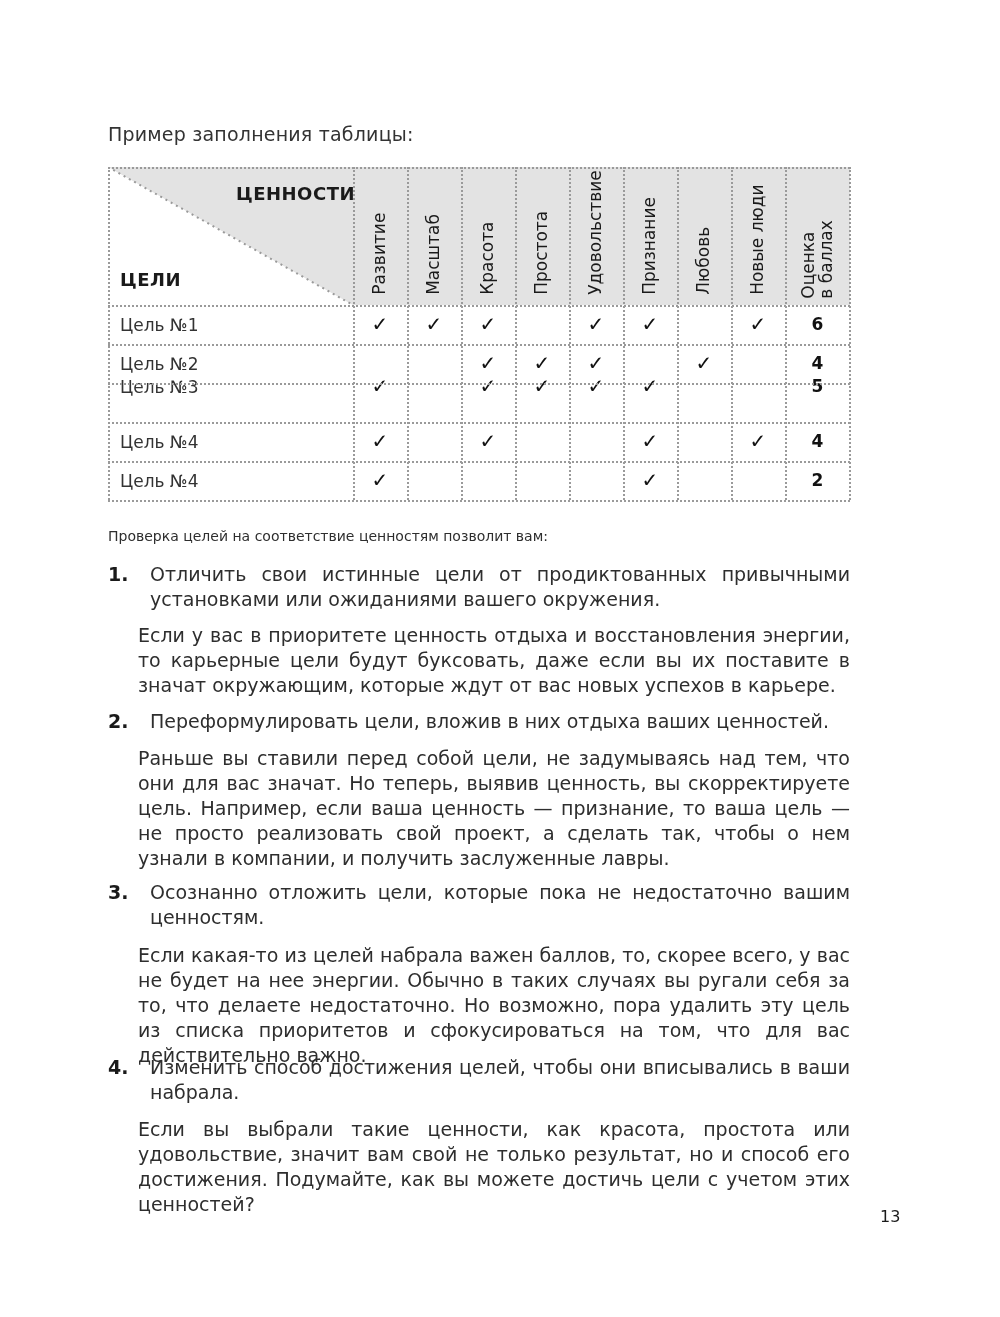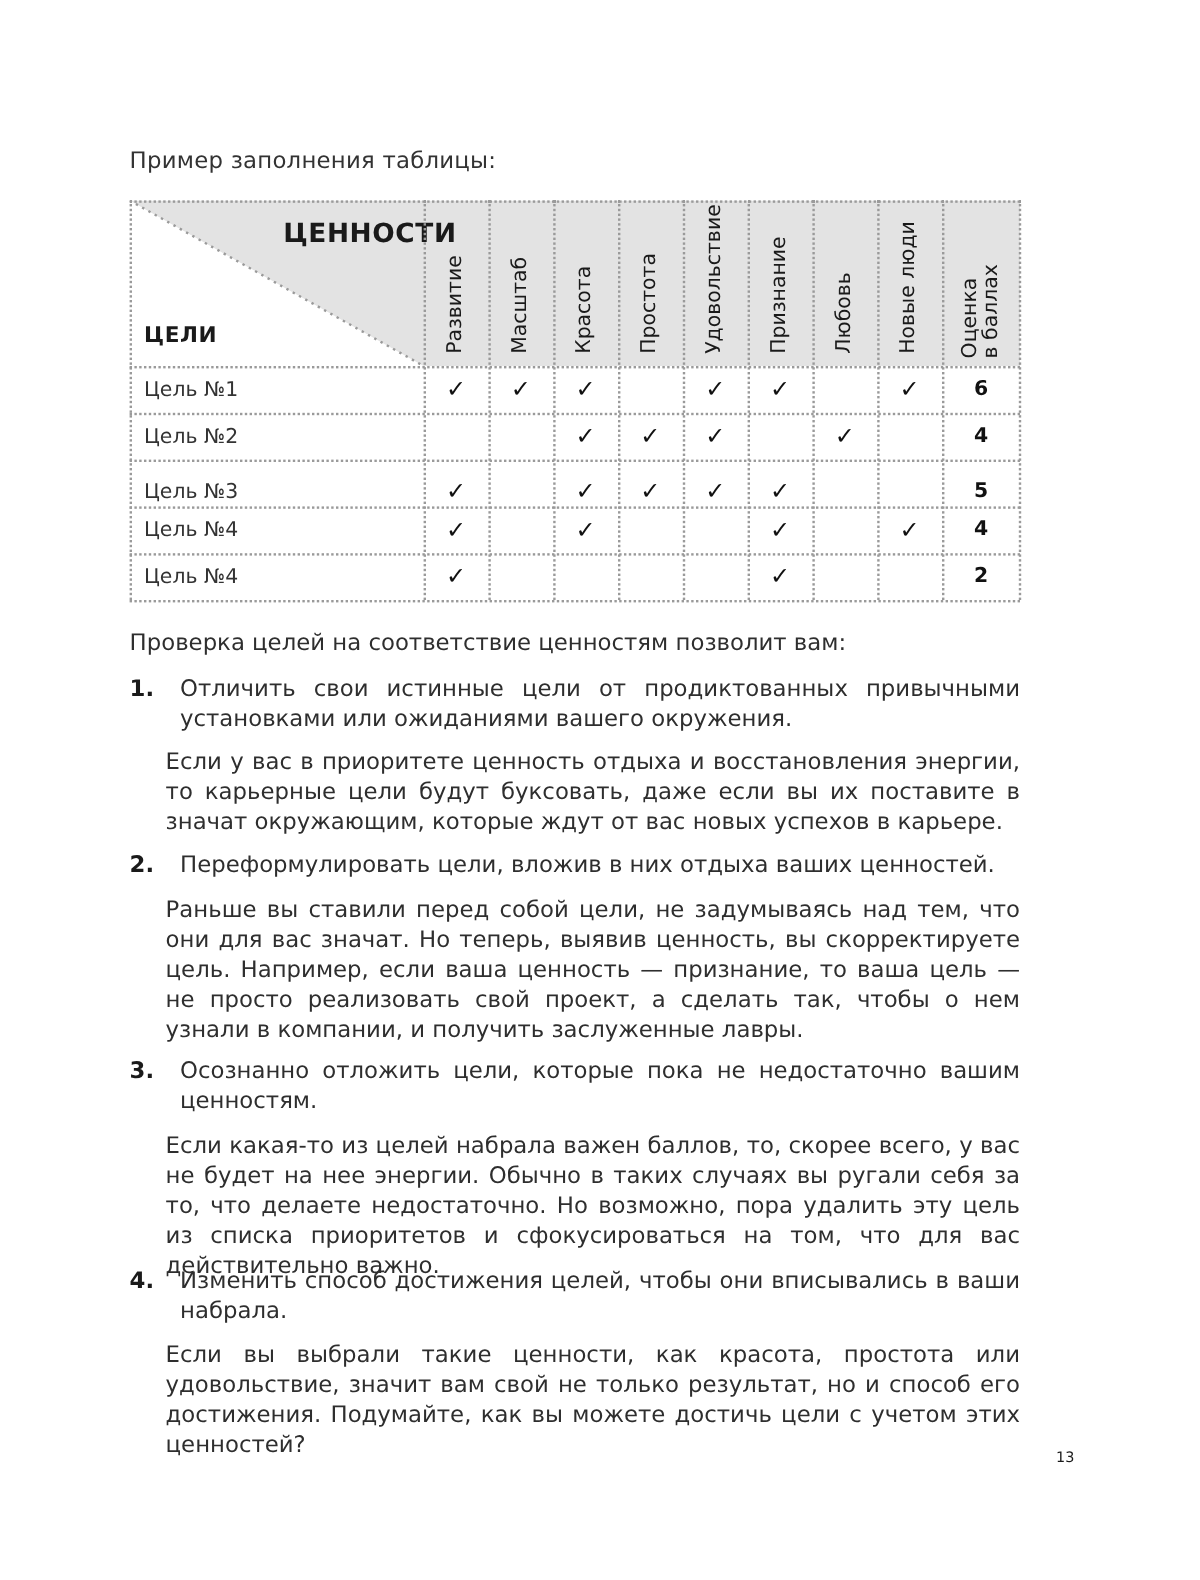--- a/index.html
+++ b/index.html
@@ -2,43 +2,43 @@
 <html><head>
 <meta charset="utf-8">
 <style>
   html, body { margin:0; padding:0; background:#ffffff; }
   body { width:1000px; height:1317px; position:relative; overflow:hidden;
          font-family: "DejaVu Sans", "Liberation Sans", sans-serif; color:#2a2a2a; }
   .intro { position:absolute; left:108px; top:123px; font-size:19px; color:#333; letter-spacing:0.2px; }
 
   .tbl { position:absolute; left:108px; top:167px; width:742px; height:333px; }
   .hdr-bg { position:absolute; left:0; top:0; width:742px; height:138px; }
-  .hdr-corner-top { position:absolute; left:128px; top:16px; font-size:22px; font-weight:bold; color:#1a1a1a; letter-spacing:0.5px; }
+  .hdr-corner-top { position:absolute; left:128px; top:16px; font-size:18px; font-weight:bold; color:#1a1a1a; letter-spacing:0.5px; }
   .hdr-corner-bot { position:absolute; left:12px; top:102px; font-size:18px; font-weight:bold; color:#1a1a1a; letter-spacing:0.5px; }
   .vcol { position:absolute; top:0; height:138px; width:54px; }
   .vlabel { position:absolute; left:50%; bottom:10px; transform-origin:left bottom;
             transform: rotate(-90deg) translateY(50%); white-space:nowrap; font-size:17px; color:#1a1a1a; line-height:1.05; }
   .vlabel.two { font-size:17px; }
   .vlabel span { display:block; }
 
   .row { position:absolute; left:0; width:742px; height:39px; }
   .row-label { position:absolute; left:12px; top:10px; font-size:17px; color:#333; }
   .cell { position:absolute; top:0; width:54px; height:39px; text-align:center; line-height:39px; font-size:20px; color:#111; }
   .cell.score { width:65px; font-weight:bold; font-size:17px; }
 
   .dash-h { position:absolute; height:0; border-top:2px dotted #9a9a9a; }
   .dash-v { position:absolute; width:0; border-left:2px dotted #9a9a9a; }
 
-  .body-text { position:absolute; left:108px; width:742px; font-size:19px; line-height:25px; color:#2e2e2e; text-align:justify; }
+  .body-text { position:absolute; left:108px; width:742px; font-size:14px; line-height:25px; color:#2e2e2e; text-align:justify; }
   .p-lead { top:524px; }
   .li { position:absolute; left:108px; width:742px; font-size:19px; line-height:25px; color:#2e2e2e; }
   .li .num { position:absolute; left:0; top:0; font-weight:bold; color:#1a1a1a; }
   .li .txt { margin-left:42px; text-align:justify; }
   .sub { position:absolute; left:138px; width:712px; font-size:19px; line-height:25px; color:#2e2e2e; text-align:justify; }
-  .pagenum { position:absolute; left:880px; top:1207px; font-size:12px; color:#1a1a1a; }
+  .pagenum { position:absolute; left:880px; top:1207px; font-size:16px; color:#1a1a1a; }
 </style>
 </head>
 <body>
 
 <div class="intro">Пример заполнения таблицы:</div>
 
 <div class="tbl">
 
   <svg class="hdr-bg" width="742" height="138" viewBox="0 0 742 138">
     <polygon points="0,0 742,0 742,138 245,138" fill="#e3e3e3"></polygon>
@@ -96,21 +96,21 @@
         <div class="cell" style="left: 245px;"></div>
         <div class="cell" style="left: 299px;"></div>
         <div class="cell" style="left: 353px;">✓</div>
         <div class="cell" style="left: 407px;">✓</div>
         <div class="cell" style="left: 461px;">✓</div>
         <div class="cell" style="left: 515px;"></div>
         <div class="cell" style="left: 569px;">✓</div>
         <div class="cell" style="left: 623px;"></div>
         <div class="cell score" style="left: 677px;">4</div>
       </div>
-      <div class="row" style="top: 223px;">
+      <div class="row" style="top: 200px;">
         <div class="row-label">Цель №3</div>
         <div class="cell" style="left: 245px;">✓</div>
         <div class="cell" style="left: 299px;"></div>
         <div class="cell" style="left: 353px;">✓</div>
         <div class="cell" style="left: 407px;">✓</div>
         <div class="cell" style="left: 461px;">✓</div>
         <div class="cell" style="left: 515px;">✓</div>
         <div class="cell" style="left: 569px;"></div>
         <div class="cell" style="left: 623px;"></div>
         <div class="cell score" style="left: 677px;">5</div>

